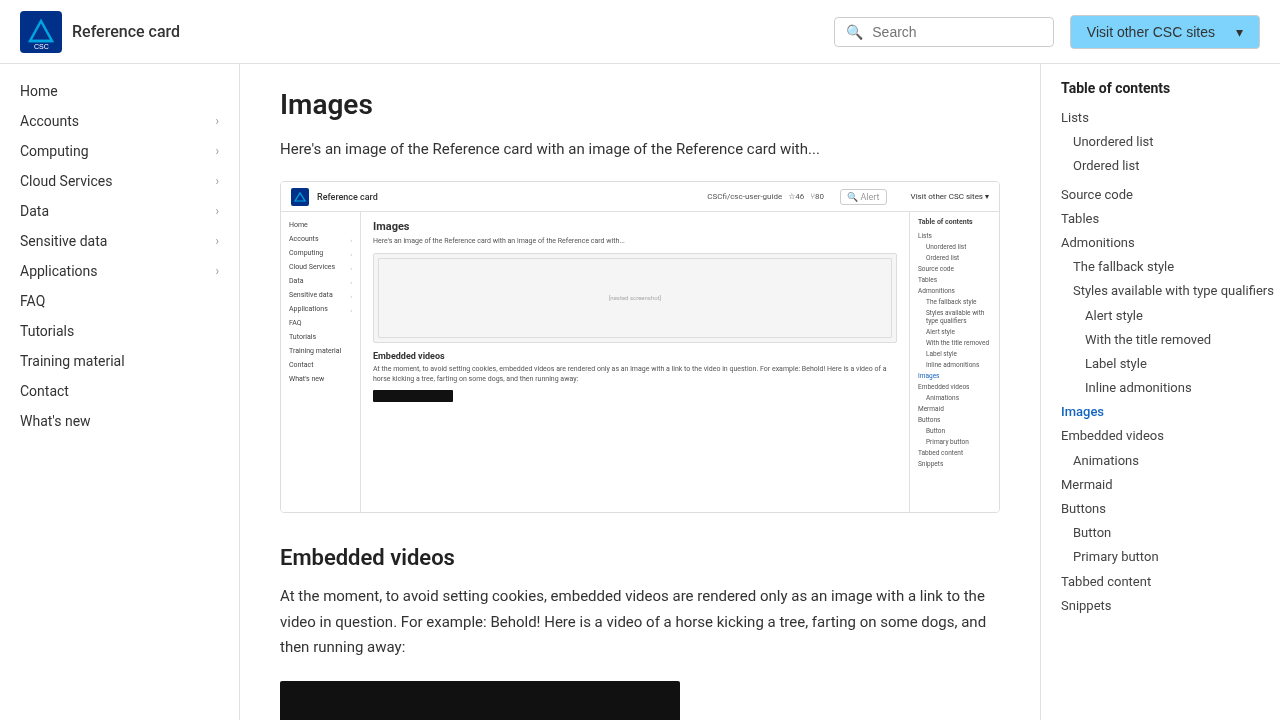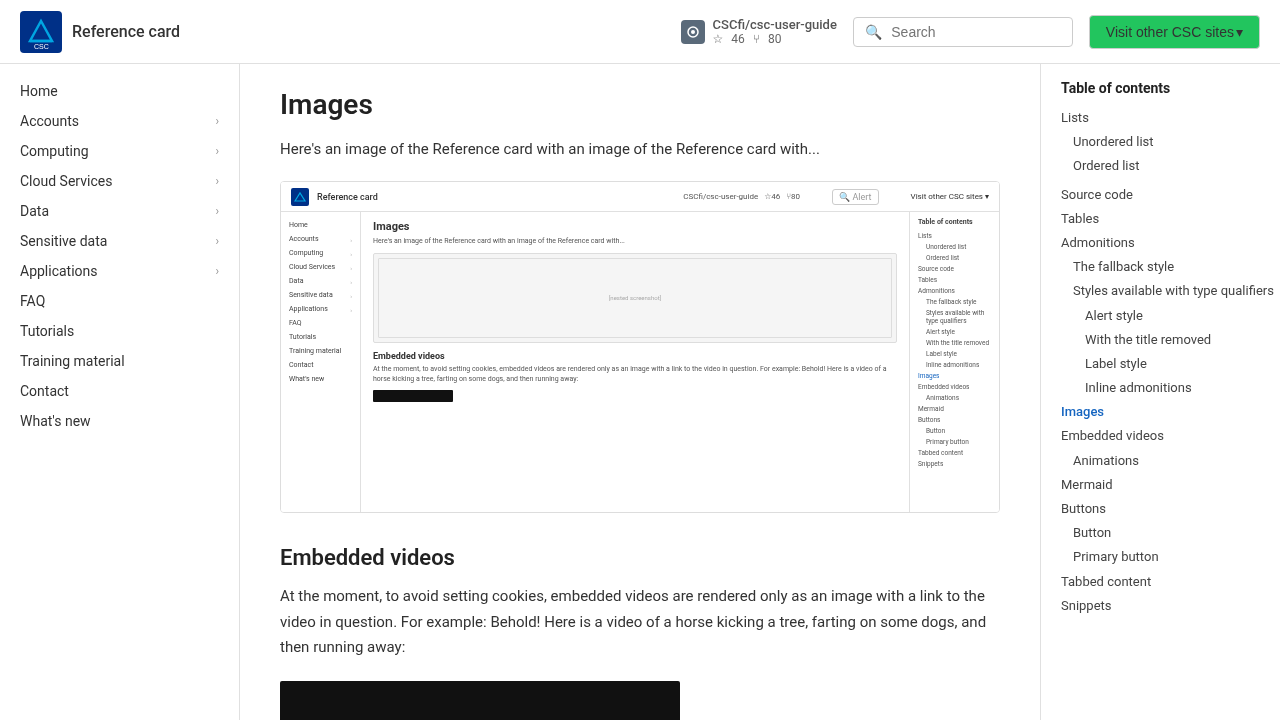--- a/index.html
+++ b/index.html
@@ -64,23 +64,23 @@
       border: none;
       outline: none;
       font-size: 14px;
       color: #4c1d95;
       width: 100%;
       background: transparent;
     }
     .visit-btn {
       display: flex;
       align-items: center;
-      gap: 2px;
+      gap: 21px;
       padding: 8px 16px;
-      background: #22c55e;
+      background: #7dd3fc;
       border: 1px solid #ccc;
       border-radius: 4px;
       font-size: 14px;
       cursor: pointer;
       white-space: nowrap;
       color: #333;
     }
 
     
     .layout {
@@ -273,37 +273,20 @@
   <a class="header-logo" href="#">
     <svg class="logo-icon" viewBox="0 0 42 42" fill="none" xmlns="http://www.w3.org/2000/svg">
       <rect width="42" height="42" rx="4" fill="#003087"></rect>
       <polygon points="10,30 21,10 32,30" fill="none" stroke="#00a6e2" stroke-width="2.5"></polygon>
       <line x1="10" y1="30" x2="32" y2="30" stroke="#00a6e2" stroke-width="2.5"></line>
       <text x="14" y="38" font-size="7" fill="#fff" font-family="sans-serif">CSC</text>
     </svg>
     <span class="header-title">Reference card</span>
   </a>
   <div class="header-spacer"></div>
-  <div class="repo-info">
-    <div class="repo-icon">
-      <svg width="16" height="16" viewBox="0 0 16 16" fill="white" xmlns="http://www.w3.org/2000/svg">
-        <circle cx="8" cy="8" r="5" stroke="white" stroke-width="1.5" fill="none"></circle>
-        <circle cx="8" cy="8" r="2" fill="white"></circle>
-      </svg>
-    </div>
-    <div>
-      <div style="cursor:pointer; font-size:13px; font-weight:500;">CSCfi/csc-user-guide</div>
-      <div class="repo-stats">
-        <span>☆</span>
-        <span>46</span>
-        <span>⑂</span>
-        <span>80</span>
-      </div>
-    </div>
-  </div>
   <div class="search-box">
     <span style="color:#999;">🔍</span>
     <input type="text" placeholder="Search" style="">
   </div>
   <button class="visit-btn">
     <span>Visit other CSC sites</span>
     <span>▾</span>
   </button>
 </header>
 
@@ -362,23 +345,23 @@
       <div class="screenshot-inner">
         <div class="nested-screenshot">
 
           <div class="nested-header">
             <svg class="nested-logo" viewBox="0 0 18 18" fill="none">
               <rect width="18" height="18" rx="2" fill="#003087"></rect>
               <polygon points="4,13 9,5 14,13" fill="none" stroke="#00a6e2" stroke-width="1.2"></polygon>
             </svg>
             <span style="font-size:9px; font-weight:500;">Reference card</span>
             <div style="flex:1;"></div>
-            <span style="font-size:8px; color:#555; margin-right:24px;">CSCfi/csc-user-guide &nbsp; ☆46 &nbsp; ⑂80</span>
+            <span style="font-size:8px; color:#555; margin-right:8px;">CSCfi/csc-user-guide &nbsp; ☆46 &nbsp; ⑂80</span>
             <div class="nested-search">🔍 Alert</div>
-            <span style="font-size:8px; margin-left:24px; color:#333;">Visit other CSC sites ▾</span>
+            <span style="font-size:8px; margin-left:16px; color:#333;">Visit other CSC sites ▾</span>
           </div>
 
           <div class="nested-body">
 
             <div class="nested-sidebar">
               <div class="nested-sidebar-item">Home</div>
               <div class="nested-sidebar-item">Accounts <span>›</span></div>
               <div class="nested-sidebar-item">Computing <span>›</span></div>
               <div class="nested-sidebar-item">Cloud Services <span>›</span></div>
               <div class="nested-sidebar-item">Data <span>›</span></div>

